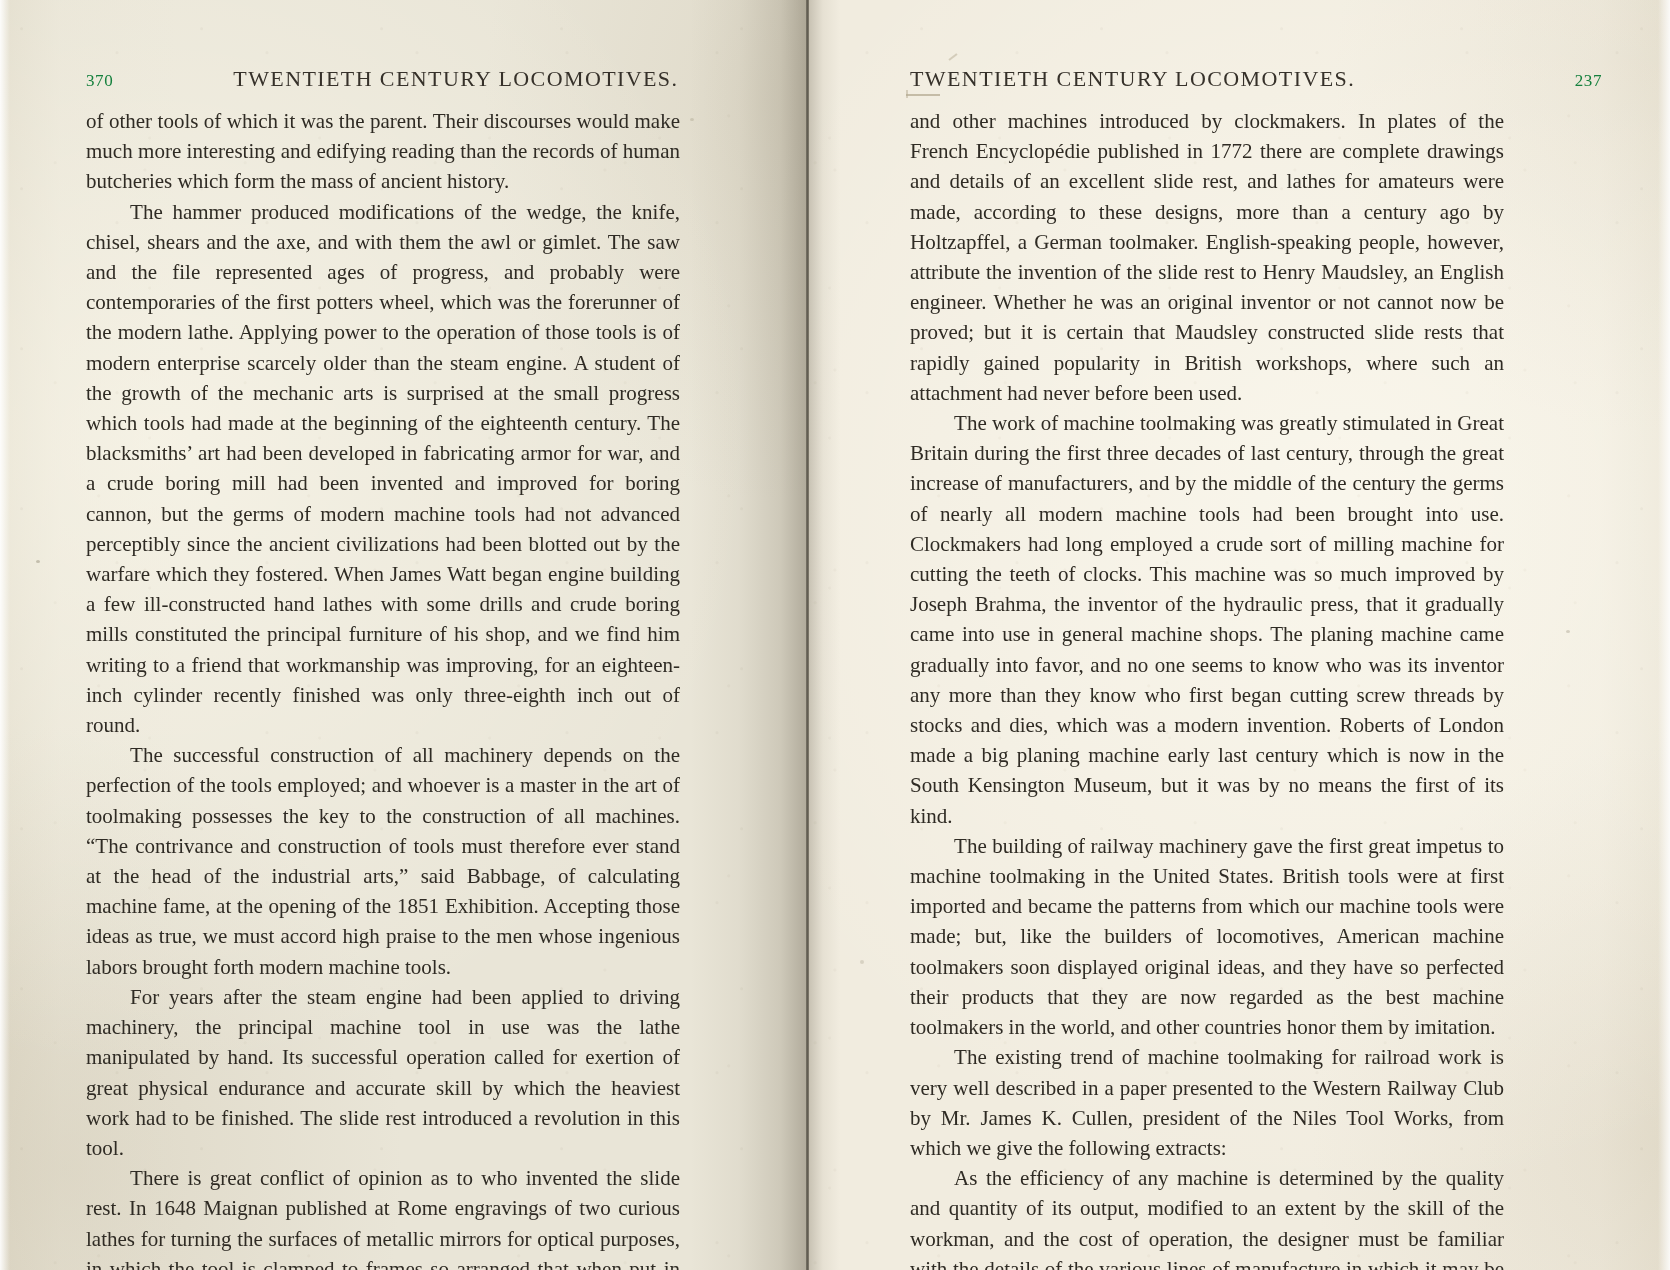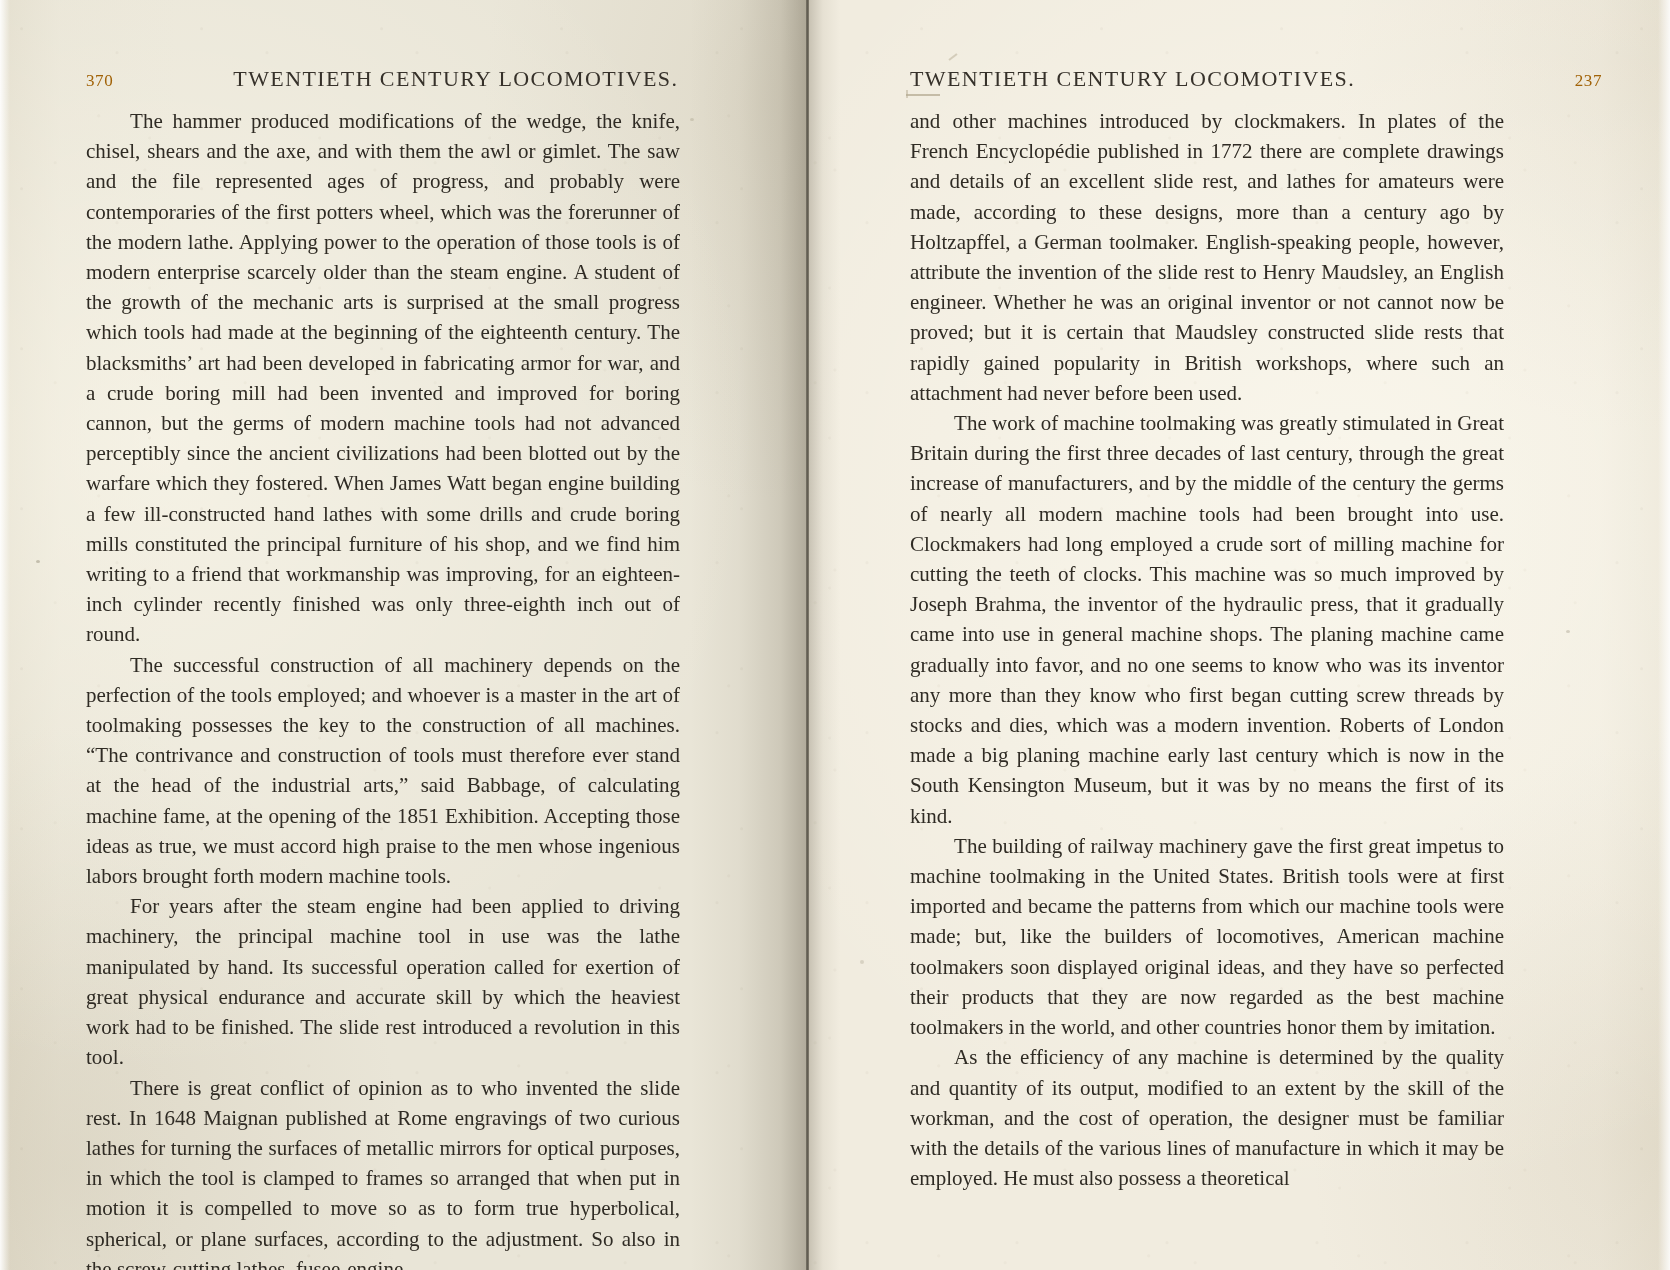--- a/index.html
+++ b/index.html
@@ -113,21 +113,21 @@
     display: flex;
     align-items: baseline;
     font-size: 16.5px;
     letter-spacing: 1.35px;
     color: #3a352c;
     white-space: nowrap;
   }
   .folio {
     font-size: 17px;
     letter-spacing: 0.6px;
-    color: #a16207;
+    color: #15803d;
     font-variant-numeric: oldstyle-nums;
   }
   .head-title {
     font-size: 22px;
     letter-spacing: 1.4px;
     color: #36312a;
   }
 
   .page.left .running-head {
     top: 66px;
@@ -218,20 +218,21 @@
   <div class="page left">
     <div class="paper-tone"></div>
     <div class="edge-left"></div>
 
     <div class="running-head">
       <span class="folio">370</span>
       <span class="head-title">TWENTIETH CENTURY LOCOMOTIVES.</span>
     </div>
 
     <div class="textblock">
+      <p class="noindent">of other tools of which it was the parent.  Their discourses would make much more interesting and edifying reading than the records of human butcheries which form the mass of ancient history.</p>
       <p>The hammer produced modifications of the wedge, the knife, chisel, shears and the axe, and with them the awl or gimlet.  The saw and the file represented ages of progress, and probably were contemporaries of the first potters wheel, which was the forerunner of the modern lathe.  Applying power to the operation of those tools is of modern enterprise scarcely older than the steam engine. A student of the growth of the mechanic arts is surprised at the small progress which tools had made at the beginning of the eighteenth century.  The blacksmiths’ art had been developed in fabricating armor for war, and a crude boring mill had been invented and improved for boring cannon, but the germs of modern machine tools had not advanced perceptibly since the ancient civilizations had been blotted out by the warfare which they fostered. When James Watt began engine building a few ill-constructed hand lathes with some drills and crude boring mills constituted the principal furniture of his shop, and we find him writing to a friend that workmanship was improving, for an eighteen-inch cylinder recently finished was only three-eighth inch out of round.</p>
       <p>The successful construction of all machinery depends on the perfection of the tools employed; and whoever is a master in the art of toolmaking possesses the key to the construction of all machines.  “The contrivance and construction of tools must therefore ever stand at the head of the industrial arts,” said Babbage, of calculating machine fame, at the opening of the 1851 Exhibition. Accepting those ideas as true, we must accord high praise to the men whose ingenious labors brought forth modern machine tools.</p>
       <p>For years after the steam engine had been applied to driving machinery, the principal machine tool in use was the lathe manipulated by hand.  Its successful operation called for exertion of great physical endurance and accurate skill by which the heaviest work had to be finished.  The slide rest introduced a revolution in this tool.</p>
       <p>There is great conflict of opinion as to who invented the slide rest.  In 1648 Maignan published at Rome engravings of two curious lathes for turning the surfaces of metallic mirrors for optical purposes, in which the tool is clamped to frames so arranged that when put in motion it is compelled to move so as to form true hyperbolical, spherical, or plane surfaces, according to the adjustment.  So also in the screw-cutting lathes, fusee-engine</p>
     </div>
 
     <span class="fleck" style="left:36px; top:560px; width:4px; height:3px;"></span>
     <span class="fleck" style="left:236px; top:1122px; width:5px; height:4px; opacity:.30;"></span>
     <span class="fleck" style="left:690px; top:118px; width:4px; height:3px; opacity:.28;"></span>
   </div>
@@ -246,20 +247,21 @@
     </div>
 
     <span class="scan-mark" style="left:100px; top:94px; width:34px; height:2px;"></span>
     <span class="scan-mark" style="left:100px; top:90px; width:2px; height:8px; opacity:.5;"></span>
     <span class="scan-mark" style="left:142px; top:56px; width:10px; height:2px; opacity:.5; transform:rotate(-38deg);"></span>
 
     <div class="textblock">
       <p class="noindent">and other machines introduced by clockmakers.  In plates of the French Encyclopédie published in 1772 there are complete drawings and details of an excellent slide rest, and lathes for amateurs were made, according to these designs, more than a century ago by Holtzapffel, a German toolmaker.  English-speaking people, however, attribute the invention of the slide rest to Henry Maudsley, an English engineer.  Whether he was an original inventor or not cannot now be proved; but it is certain that Maudsley constructed slide rests that rapidly gained popularity in British workshops, where such an attachment had never before been used.</p>
       <p>The work of machine toolmaking was greatly stimulated in Great Britain during the first three decades of last century, through the great increase of manufacturers, and by the middle of the century the germs of nearly all modern machine tools had been brought into use.  Clockmakers had long employed a crude sort of milling machine for cutting the teeth of clocks.  This machine was so much improved by Joseph Brahma, the inventor of the hydraulic press, that it gradually came into use in general machine shops.  The planing machine came gradually into favor, and no one seems to know who was its inventor any more than they know who first began cutting screw threads by stocks and dies, which was a modern invention.  Roberts of London made a big planing machine early last century which is now in the South Kensington Museum, but it was by no means the first of its kind.</p>
       <p>The building of railway machinery gave the first great impetus to machine toolmaking in the United States.  British tools were at first imported and became the patterns from which our machine tools were made; but, like the builders of locomotives, American machine toolmakers soon displayed original ideas, and they have so perfected their products that they are now regarded as the best machine toolmakers in the world, and other countries honor them by imitation.</p>
+      <p>The existing trend of machine toolmaking for railroad work is very well described in a paper presented to the Western Railway Club by Mr. James K. Cullen, president of the Niles Tool Works, from which we give the following extracts:</p>
       <p>As the efficiency of any machine is determined by the quality and quantity of its output, modified to an extent by the skill of the workman, and the cost of operation, the designer must be familiar with the details of the various lines of manufacture in which it may be employed.  He must also possess a theoretical</p>
     </div>
 
     <span class="fleck" style="left:760px; top:630px; width:4px; height:3px; opacity:.32;"></span>
     <span class="fleck" style="left:54px; top:960px; width:4px; height:4px; opacity:.26;"></span>
   </div>
 
   <div id="gutter">
     <div class="shade-left"></div>
     <div class="crease"></div>

